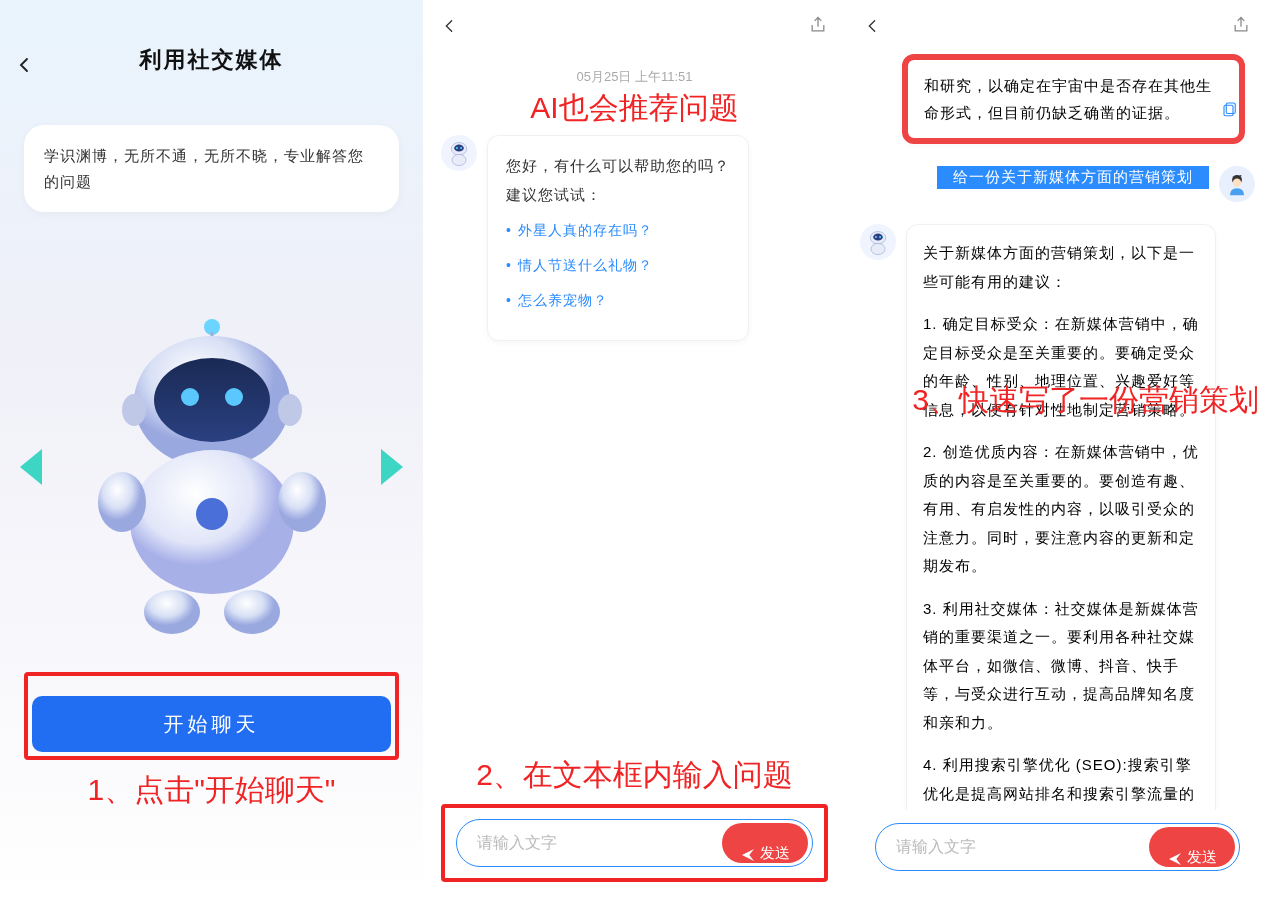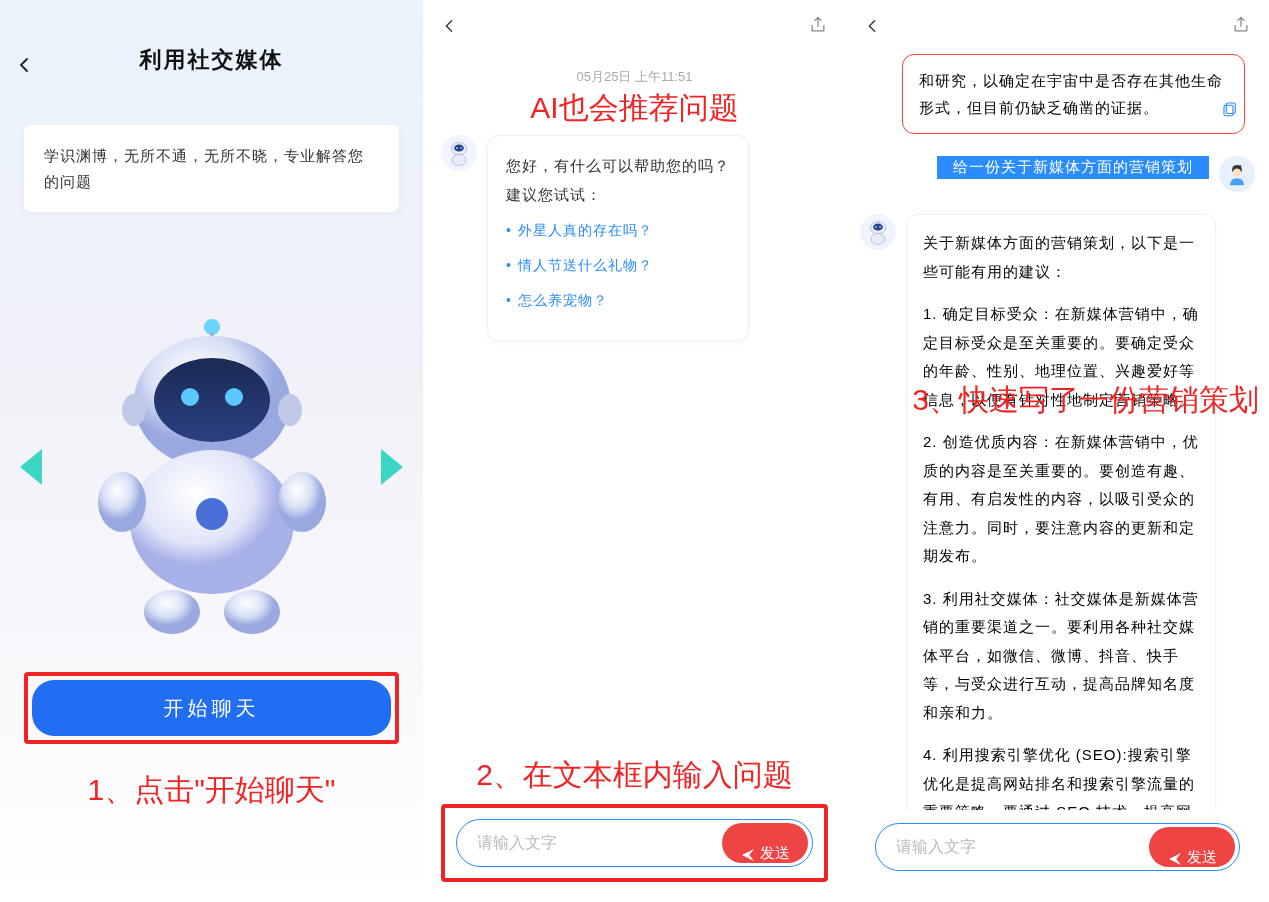--- a/index.html
+++ b/index.html
@@ -16,21 +16,21 @@
   .panel2 { width: 423px; background: #fff; }
   .panel3 { width: 423px; background: #fff; }
 
   
   .p1-header { position: relative; height: 100px; display: flex; align-items: center; justify-content: center; }
   .back-btn { position: absolute; left: 15px; top: 52px; font-size: 24px; color: #222; cursor: pointer; }
   .p1-title { font-size: 22px; font-weight: 700; color: #111; margin-top: 20px; letter-spacing: 2px; }
   .p1-card {
     margin: 25px 24px 0 24px;
     background: #fff;
-    border-radius: 7px;
+    border-radius: 20px;
     padding: 18px 20px;
     font-size: 15px;
     color: #333;
     line-height: 1.7;
     box-shadow: 0 2px 8px rgba(0,0,0,0.04);
     letter-spacing: 1px;
   }
   .carousel {
     position: relative;
     margin-top: 55px;
@@ -52,23 +52,24 @@
   }
   .robot svg { width: 100%; height: 100%; }
   .start-frame {
     position: absolute; left: 24px; right: 24px; top: 672px;
     border: 4px solid #f02424;
     border-radius: 4px;
     padding: 4px;
   }
   .start-btn {
     background: #226ef2; color: #fff; font-size: 20px;
-    border: none; border-radius: 22px;
+    border: none; border-radius: 10px;
     height: 56px; width: 100%; cursor: pointer;
     letter-spacing: 4px;
+    margin-top: 16px;
   }
   .caption1 {
     position: absolute; left: 0; right: 0; top: 770px;
     text-align: center; color: #f02424; font-size: 30px; font-weight: 500;
   }
 
   
   .chat-header { height: 50px; display: flex; align-items: center; justify-content: space-between; padding: 0 18px; }
   .chat-back { font-size: 26px; color: #333; cursor: pointer; }
   .share-icon { width: 20px; height: 22px; cursor: pointer; }
@@ -99,21 +100,21 @@
   .sugg { color: #2a8cff; font-size: 14px; margin: 10px 0; cursor: pointer; }
   .sugg::before { content: "•"; color: #2a8cff; margin-right: 6px; }
   .caption2 {
     position: absolute; left: 0; right: 0; top: 755px;
     text-align: center; color: #f02424; font-size: 30px; font-weight: 500;
   }
 
   
   .p3-scroll { height: 760px; overflow: hidden; padding-top: 4px; }
   .p3-bubble-top {
-    margin: 0 24px 0 56px; background: #fff; border: 1px solid #ef4444;
+    margin: 0 24px 0 56px; background: #fff; border: 6px solid #ef4444;
     border-radius: 12px; padding: 12px 16px; font-size: 15px; line-height: 1.8;
     box-shadow: 0 2px 6px rgba(0,0,0,0.03); letter-spacing: 1px;
   }
   .p3-user-row { display: flex; flex-direction: row-reverse; padding: 0 14px; margin-top: 22px; align-items: flex-start; }
   .p3-user-bubble {
     background: #2a8cff; color: #fff; border-radius: 0;
     padding: 2px 16px; margin-right: 10px; font-size: 15px; letter-spacing: 1px;
   }
   .p3-ai-row { display: flex; padding: 0 14px; margin-top: 22px; align-items: flex-start; }
   .p3-ai-bubble {

